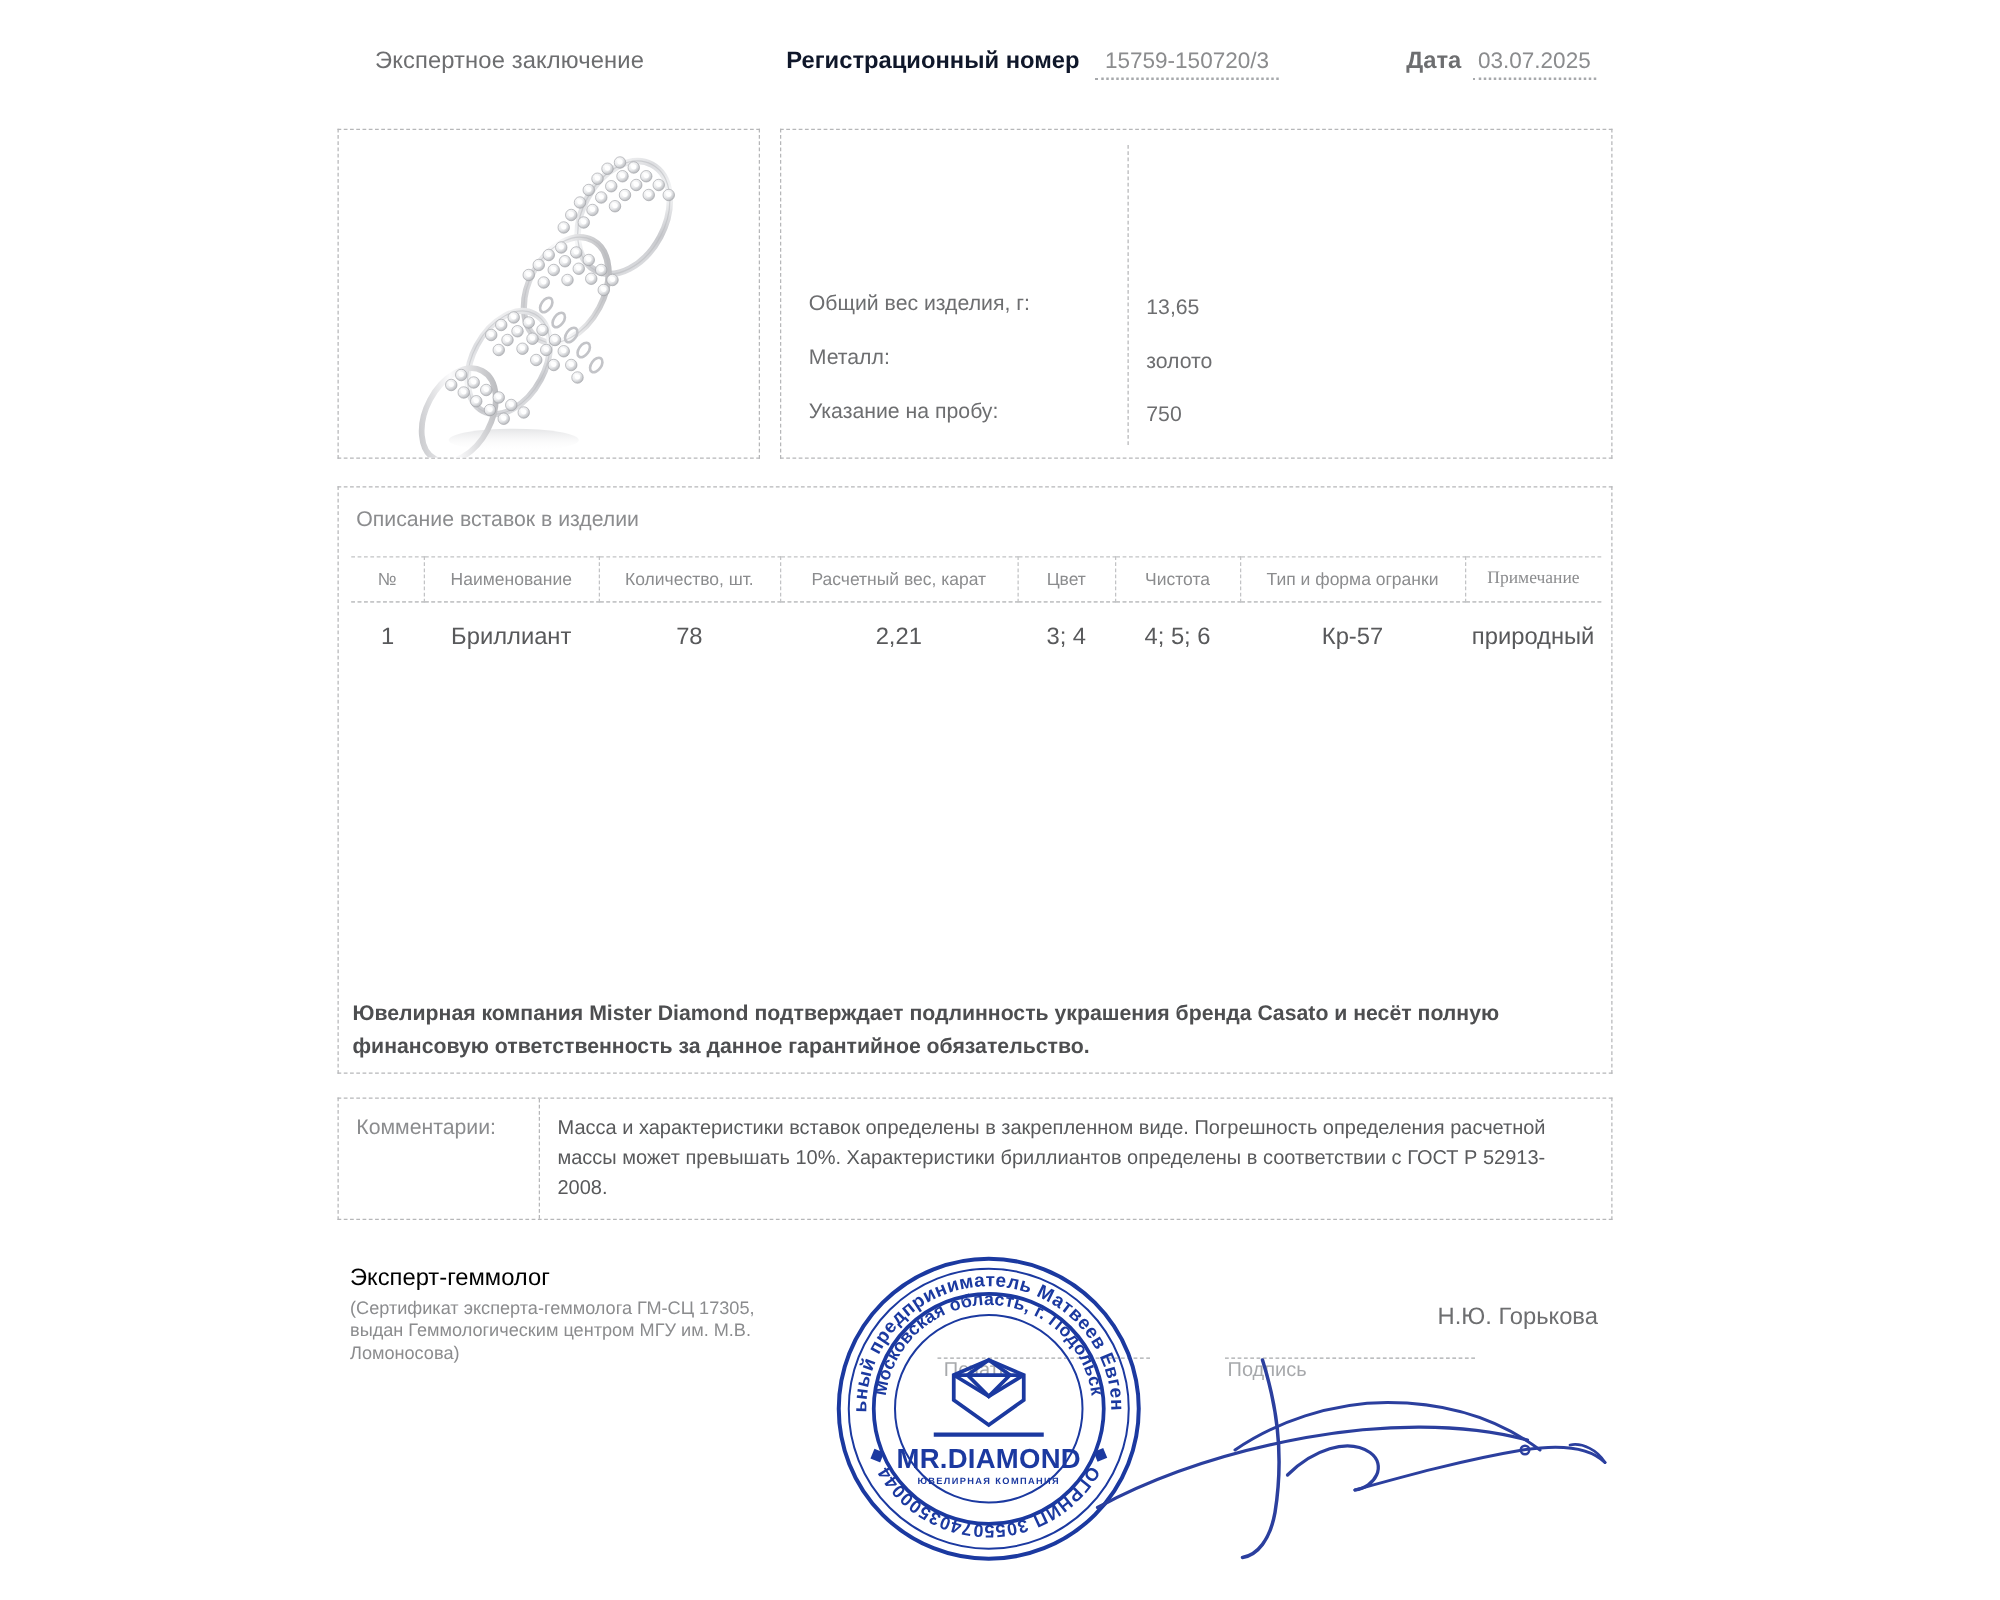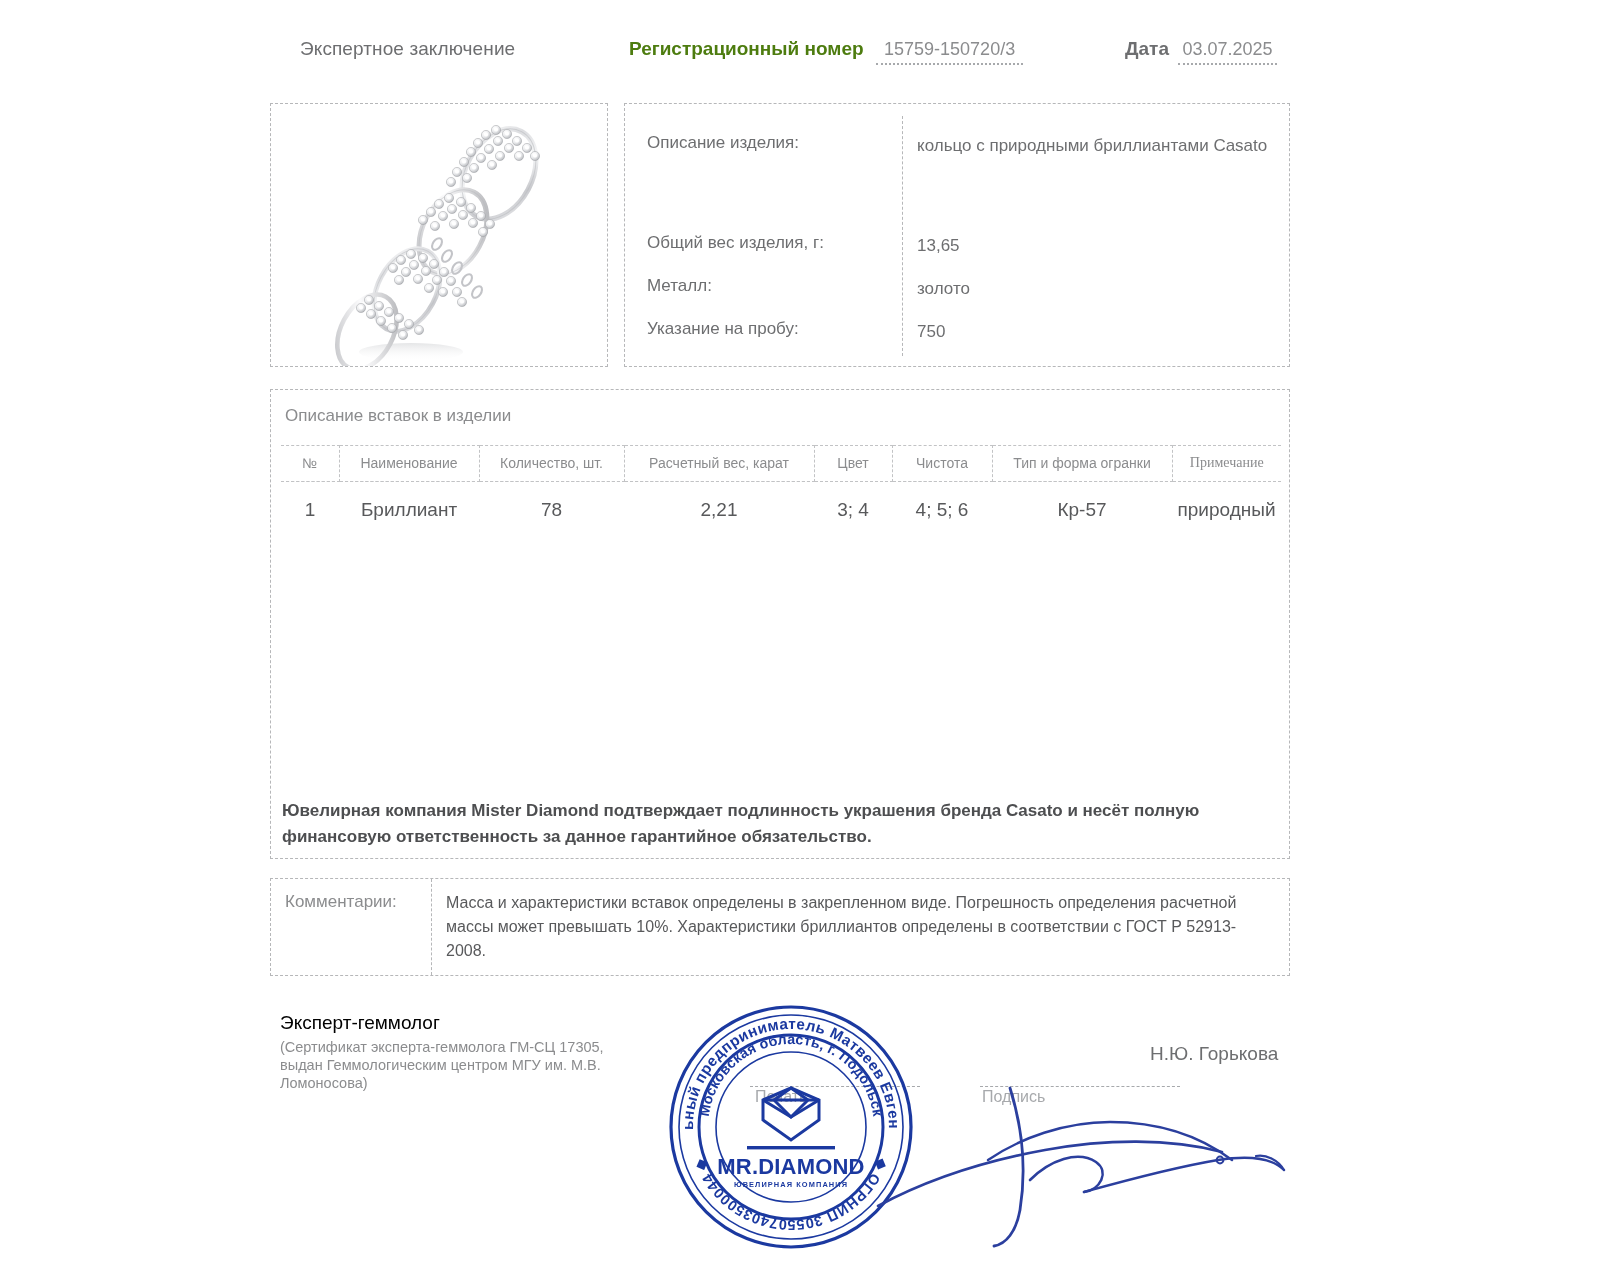--- a/index.html
+++ b/index.html
@@ -45,21 +45,21 @@
   }
   .hdr-regblock {
     position: absolute;
     left: 359px;
     top: 0;
     white-space: nowrap;
   }
   .hdr-reg-label {
     font-size: 19px;
     font-weight: bold;
-    color: #4d7c0f;
+    color: #0f172a;
     text-align: right;
   }
   .hdr-reg-value {
     display: inline-block;
     font-size: 18px;
     color: #8b8c8e;
     border-bottom: 2px dotted #a7a9ac;
     padding: 0 8px 3px 8px;
     margin-left: 8px;
   }
@@ -613,24 +613,20 @@
                 <use href="#gemcluster"></use>
               </g>
           </g>
         </svg>
       </div>
     </div>
 
     <div class="specs-box">
       <div class="spec-divider"></div>
 
-      <div class="spec-row" style="top:29px;">
-        <div class="spec-label">Описание изделия:</div>
-        <div class="spec-value">кольцо с природными бриллиантами Casato</div>
-      </div>
 
       <div class="spec-row" style="top:129px;">
         <div class="spec-label">Общий вес изделия, г:</div>
         <div class="spec-value">13,65</div>
       </div>
 
       <div class="spec-row" style="top:172px;">
         <div class="spec-label">Металл:</div>
         <div class="spec-value">золото</div>
       </div>

